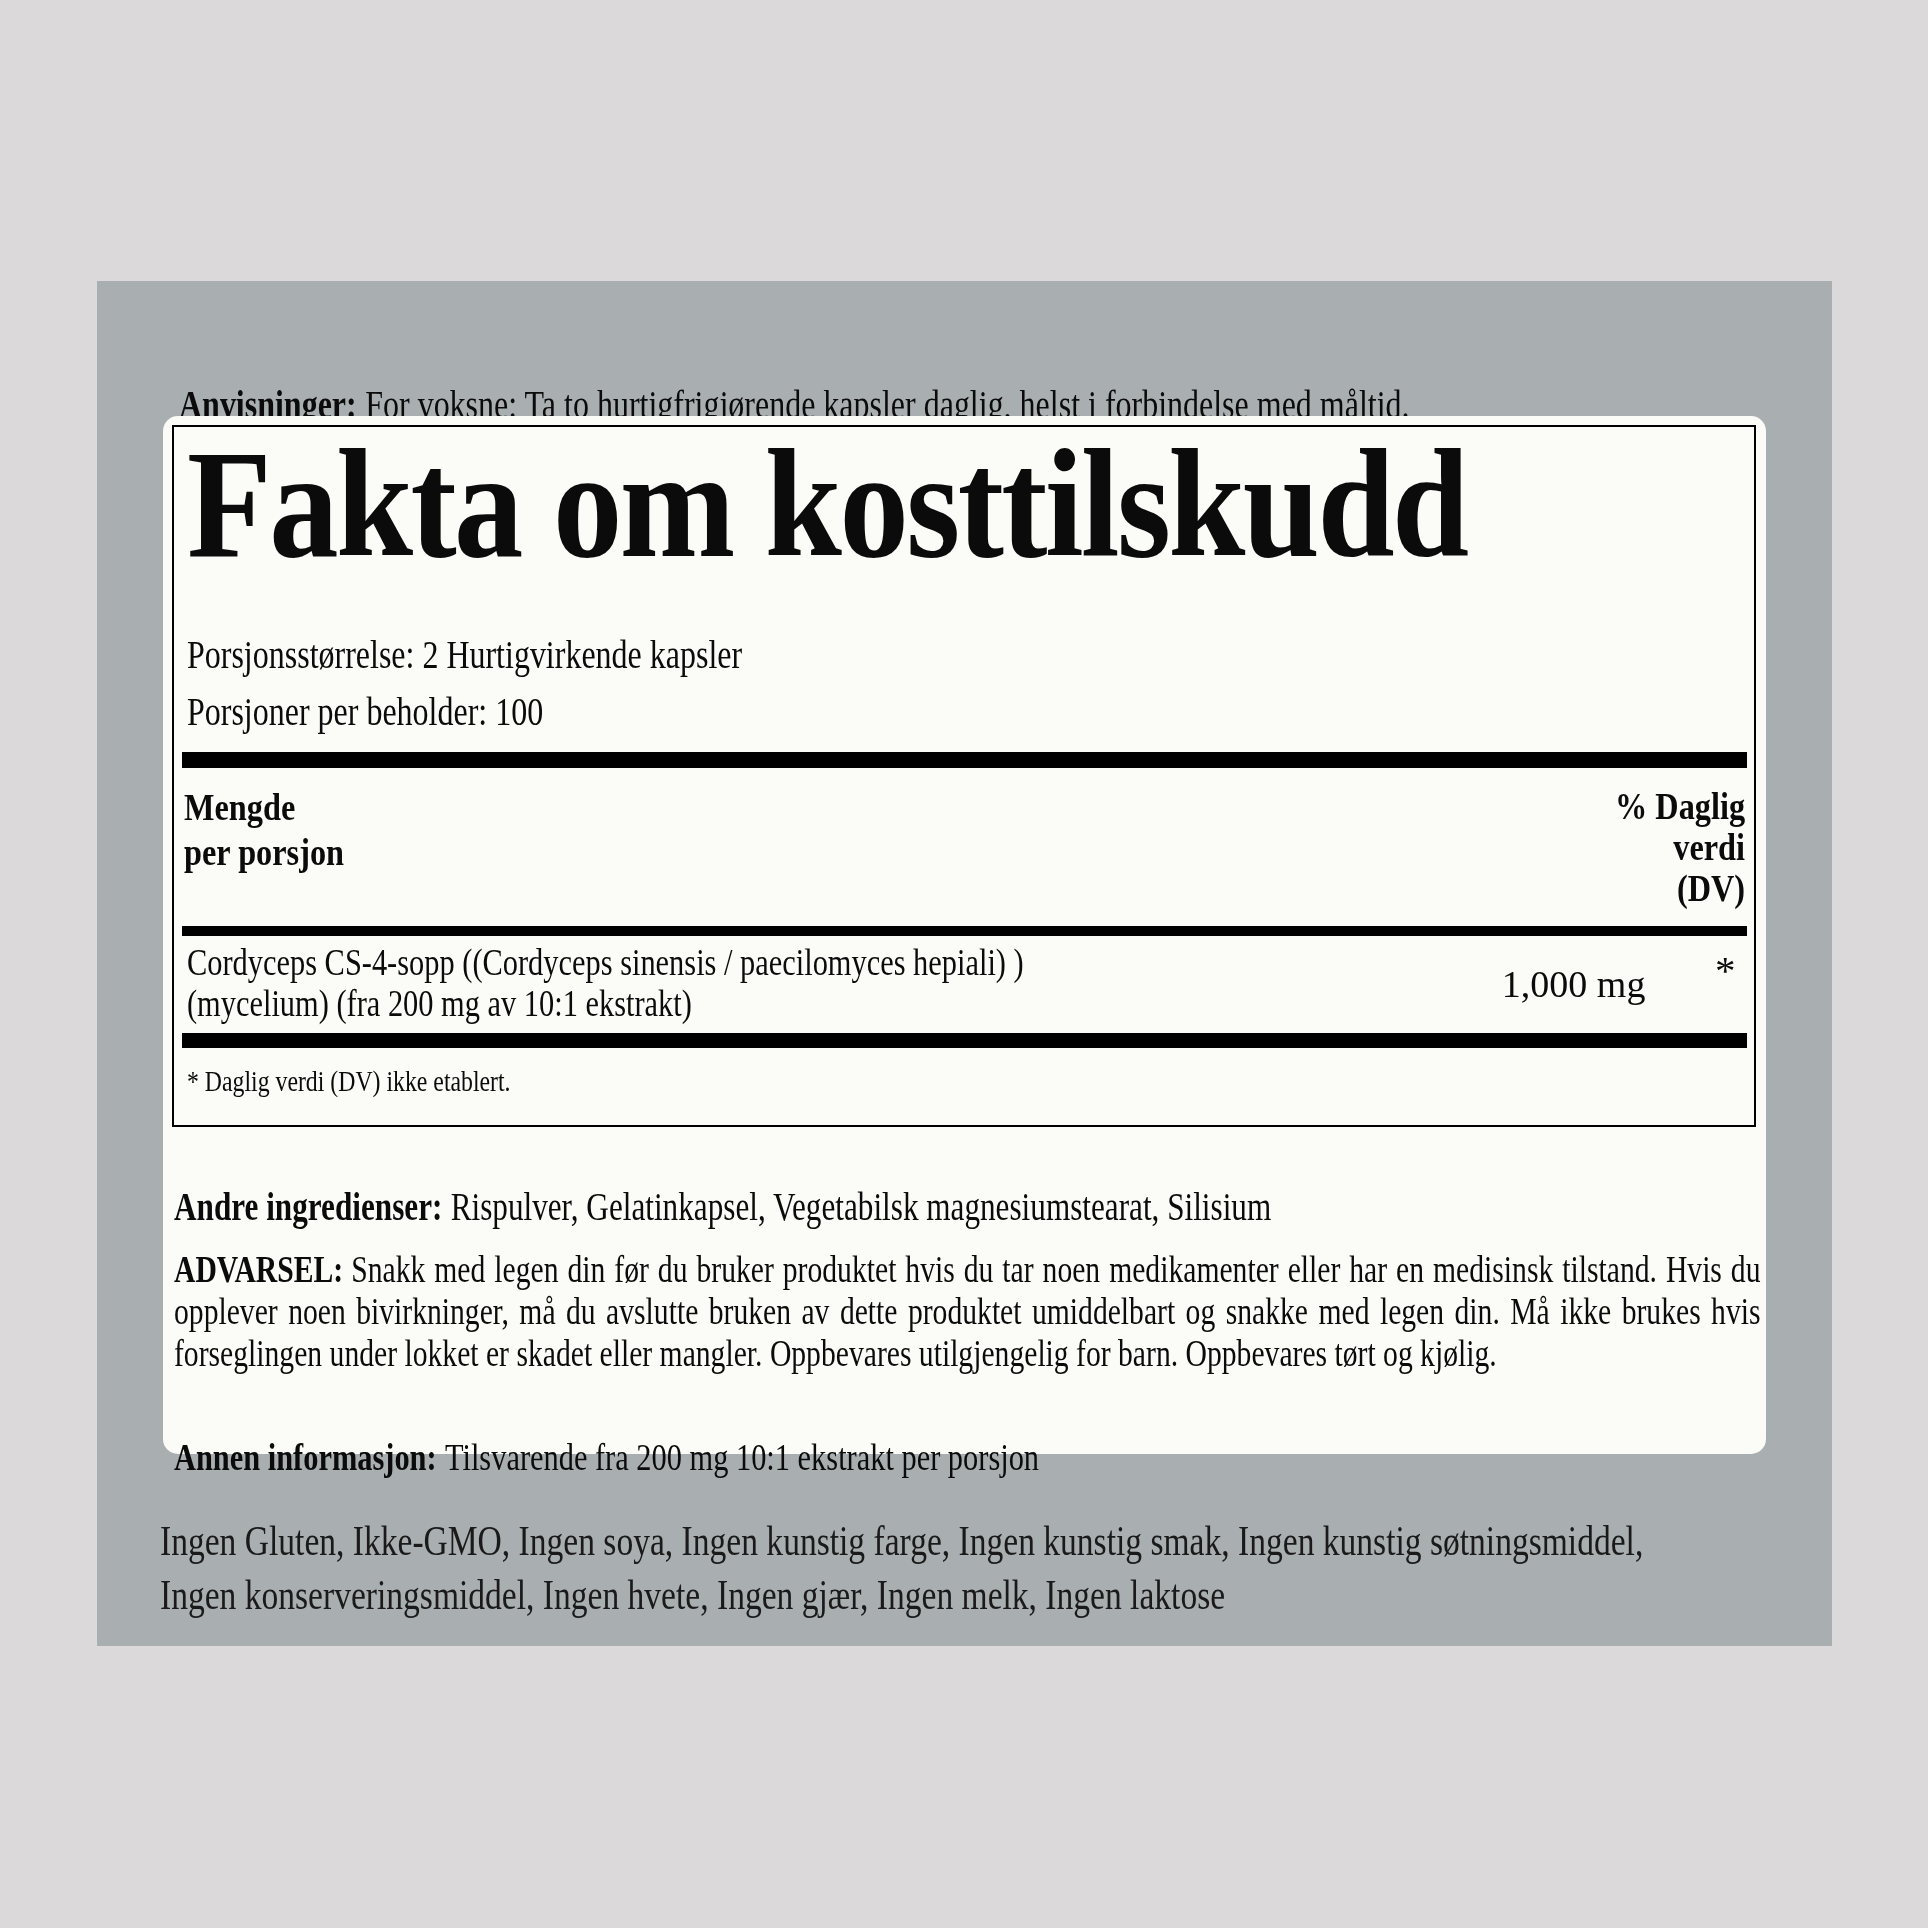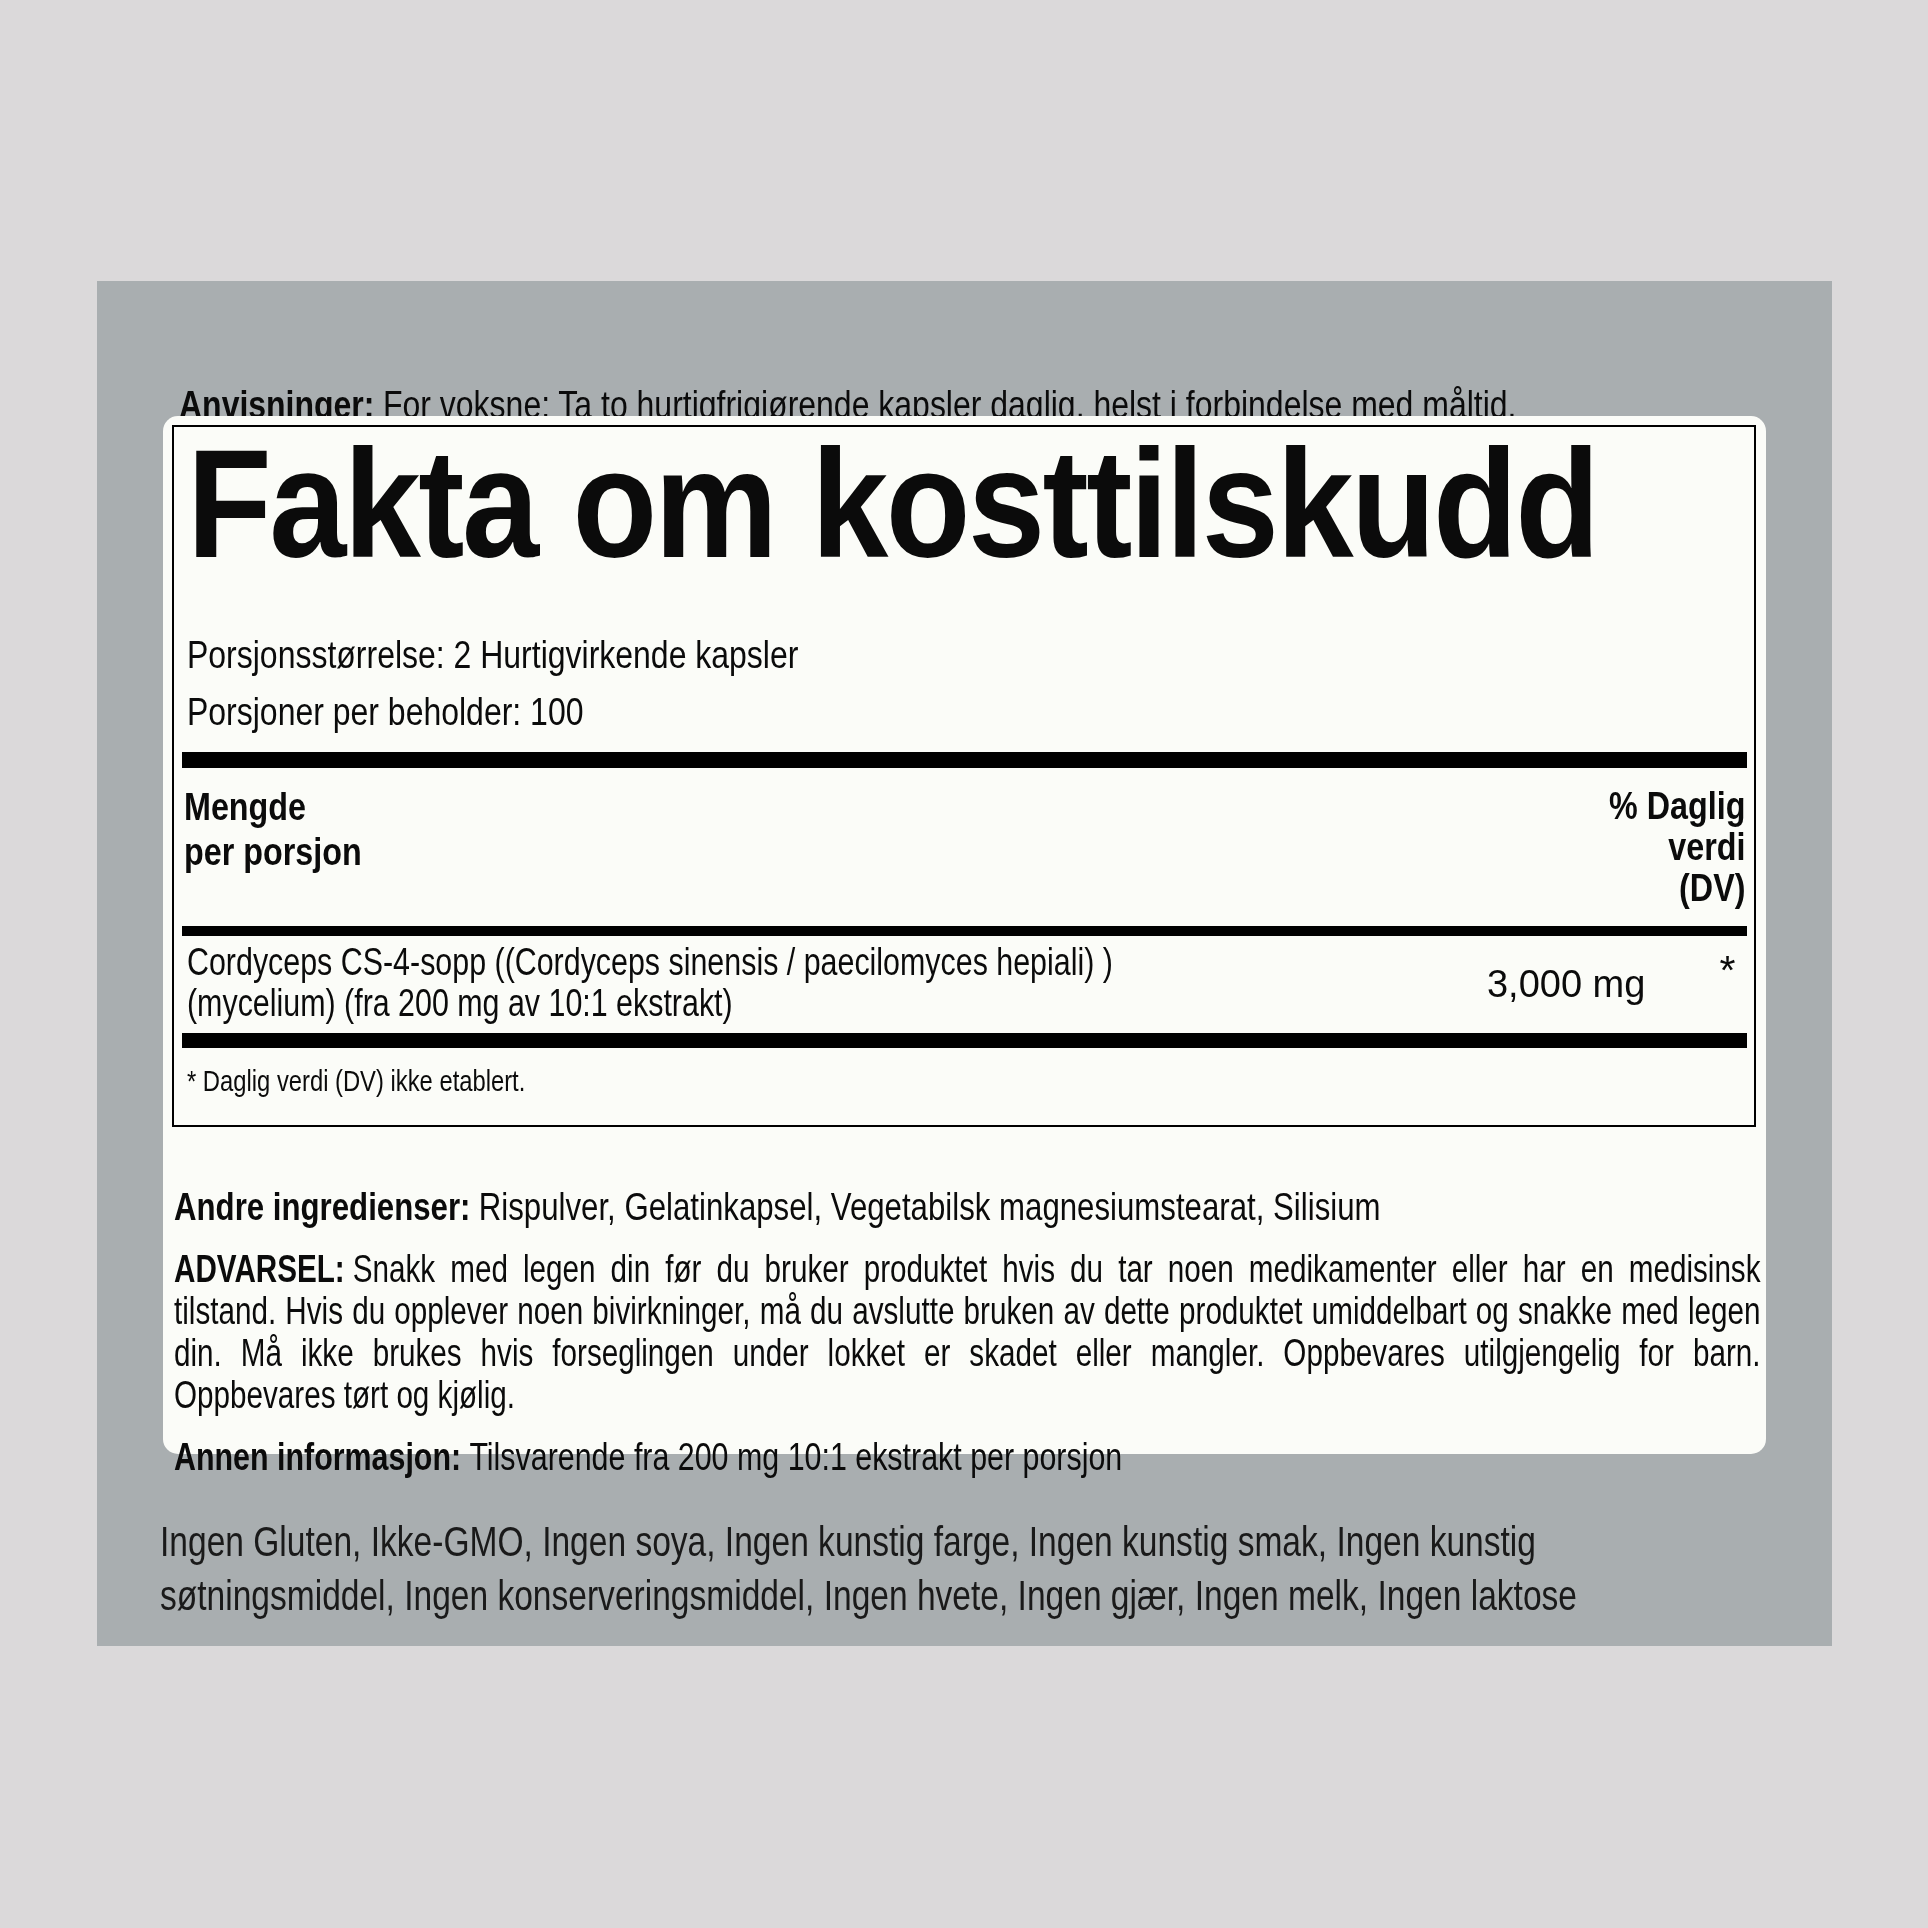--- a/index.html
+++ b/index.html
@@ -1,17 +1,17 @@
 <!DOCTYPE html>
 <html style="font-size:15px"><head>
 <meta charset="utf-8">
 <style>
   html,body{margin:0;padding:0;background:#dbd9da;}
   .page{position:relative;width:1876px;height:1928px;background:#dbd9da;overflow:hidden;
-        font-family:Liberation Sans, sans-serif;color:#0b0b0b;}
+        font-family:Liberation Serif, serif;color:#0b0b0b;}
   .panel{position:absolute;left:97px;top:281px;width:1735px;height:1365px;background:#a9aeb0;}
   .directions{position:absolute;left:82px;top:62px;font-size:39px;line-height:46px;white-space:nowrap;
               transform:scaleX(0.82);transform-origin:0 0;}
   .lead{font-weight:bold;margin-right:10.4px;}
   .white-area{position:absolute;left:66px;top:135px;width:1603px;height:1038px;background:#fbfcf8;border-radius:15px;}
   .facts-box{position:absolute;left:9.4px;top:9.4px;width:1584px;height:702px;border:2.8px solid #000;
              box-sizing:border-box;background:#fbfcf8;}
   .facts-title{position:absolute;left:13px;top:0;font-size:154px;line-height:154px;font-weight:bold;
                letter-spacing:-2.8px;white-space:nowrap;transform:scaleX(0.9);transform-origin:0 0;}
   .serv1{position:absolute;left:13px;top:205px;}
@@ -62,21 +62,21 @@
 per porsjon</div>
         <div class="hdr-right">% Daglig
 verdi
 (DV)</div>
 
         <div class="bar bar2"></div>
 
         <div>
           <div class="ing-name">Cordyceps CS-4-sopp ((Cordyceps sinensis / paecilomyces hepiali) )
 (mycelium) (fra 200 mg av 10:1 ekstrakt)</div>
-          <div class="ing-amount">3,000 mg</div>
+          <div class="ing-amount">1,000 mg</div>
           <div class="ing-dv">*</div>
         </div>
 
         <div class="bar bar3"></div>
 
         <div class="footnote">* Daglig verdi (DV) ikke etablert.</div>
       </div>
 
       <p class="other-ing"><span class="lead">Andre ingredienser:</span><span>Rispulver, Gelatinkapsel, Vegetabilsk magnesiumstearat, Silisium</span></p>
 

